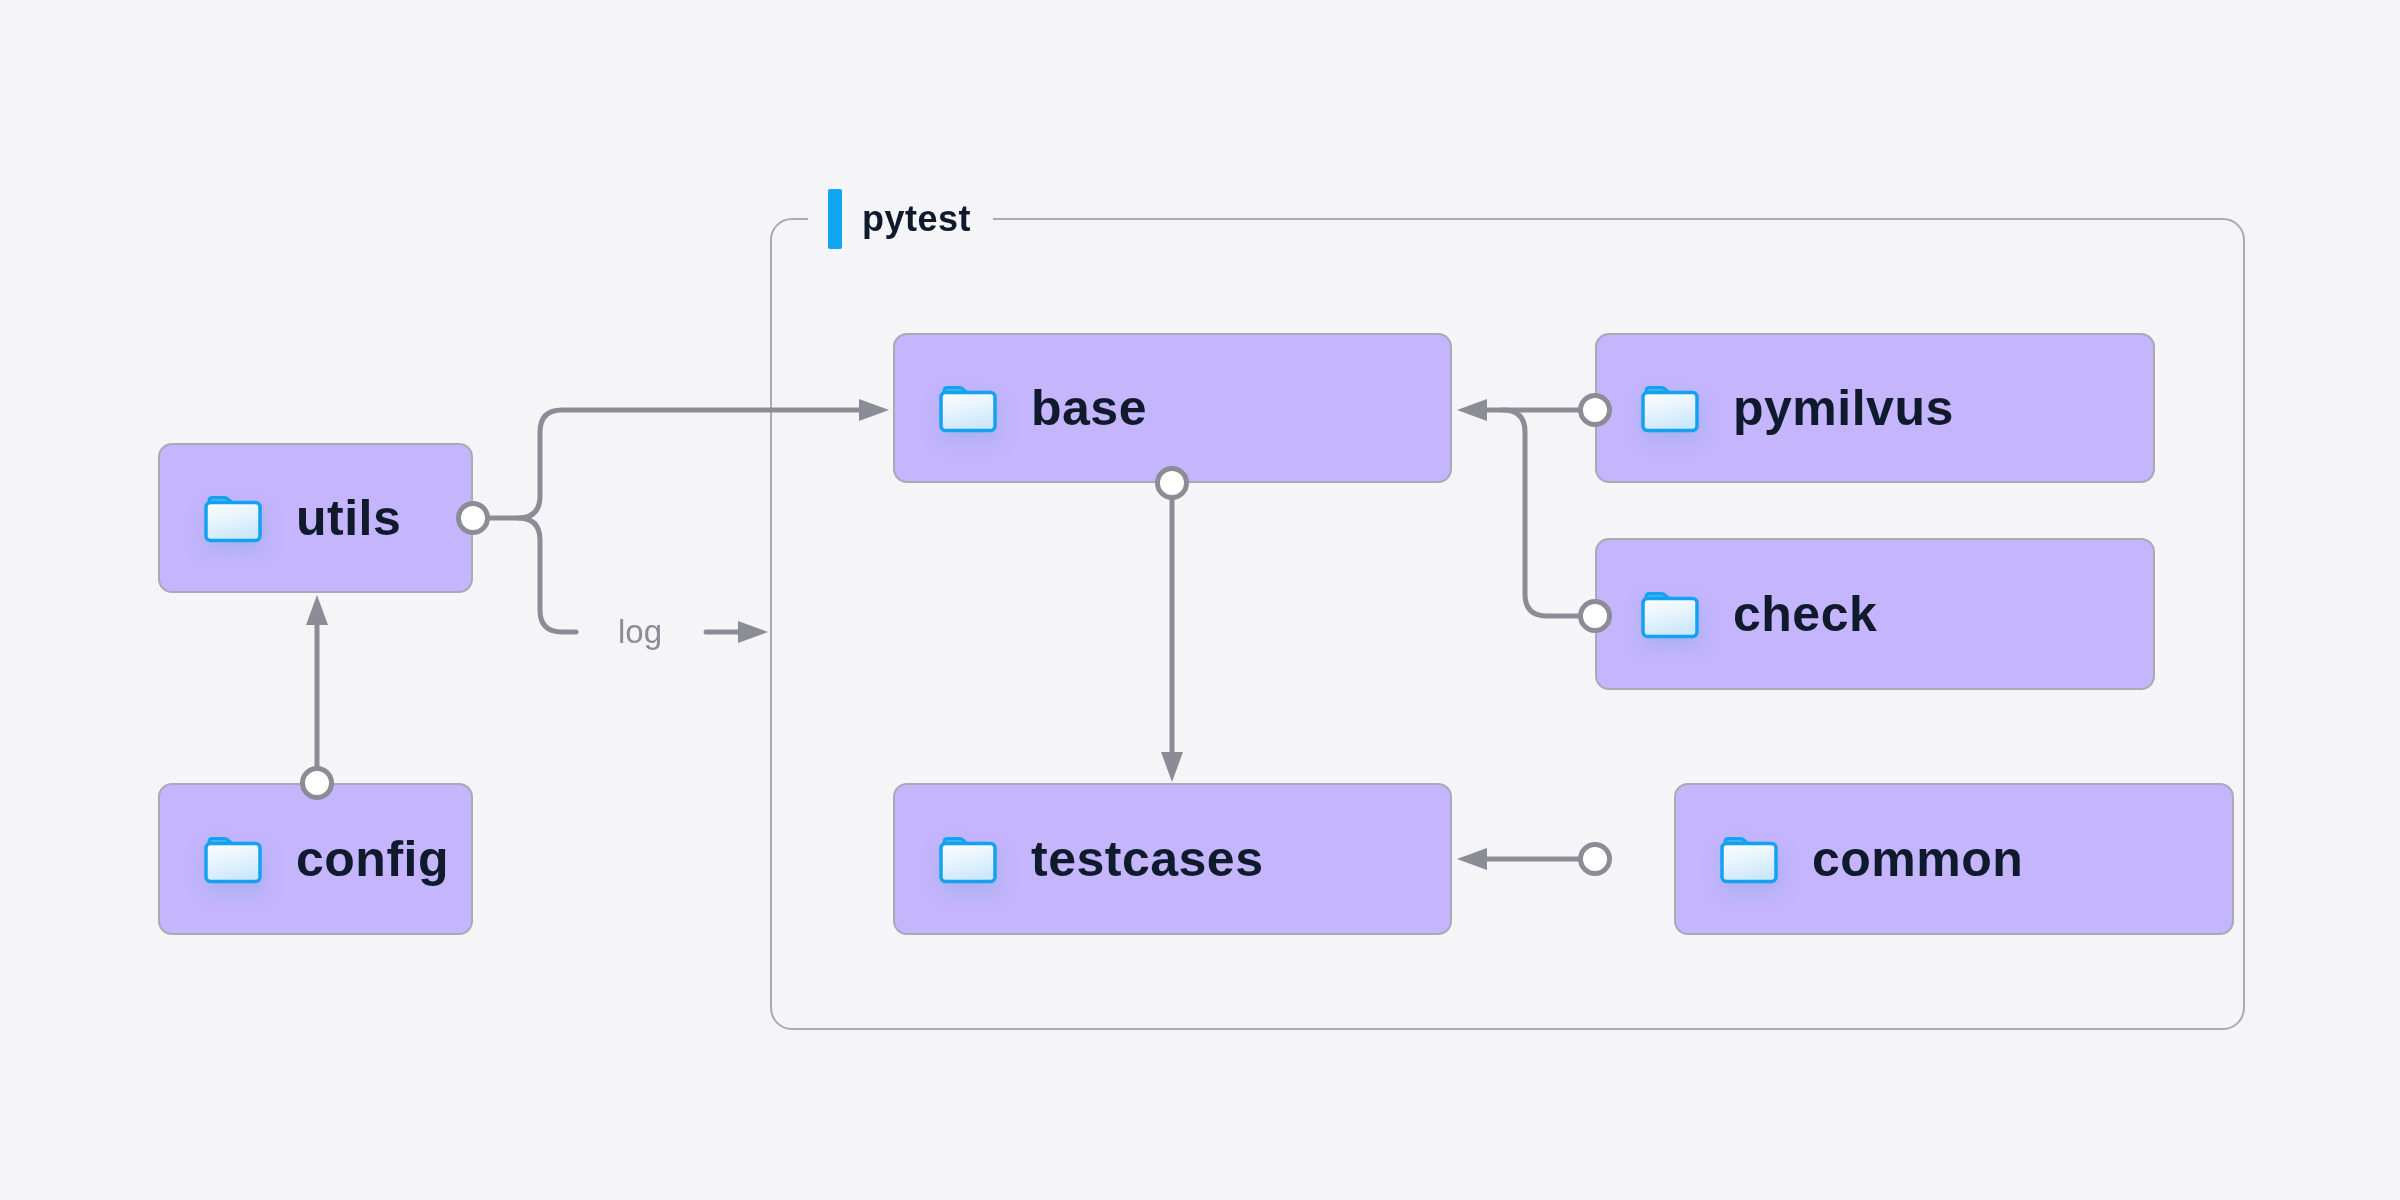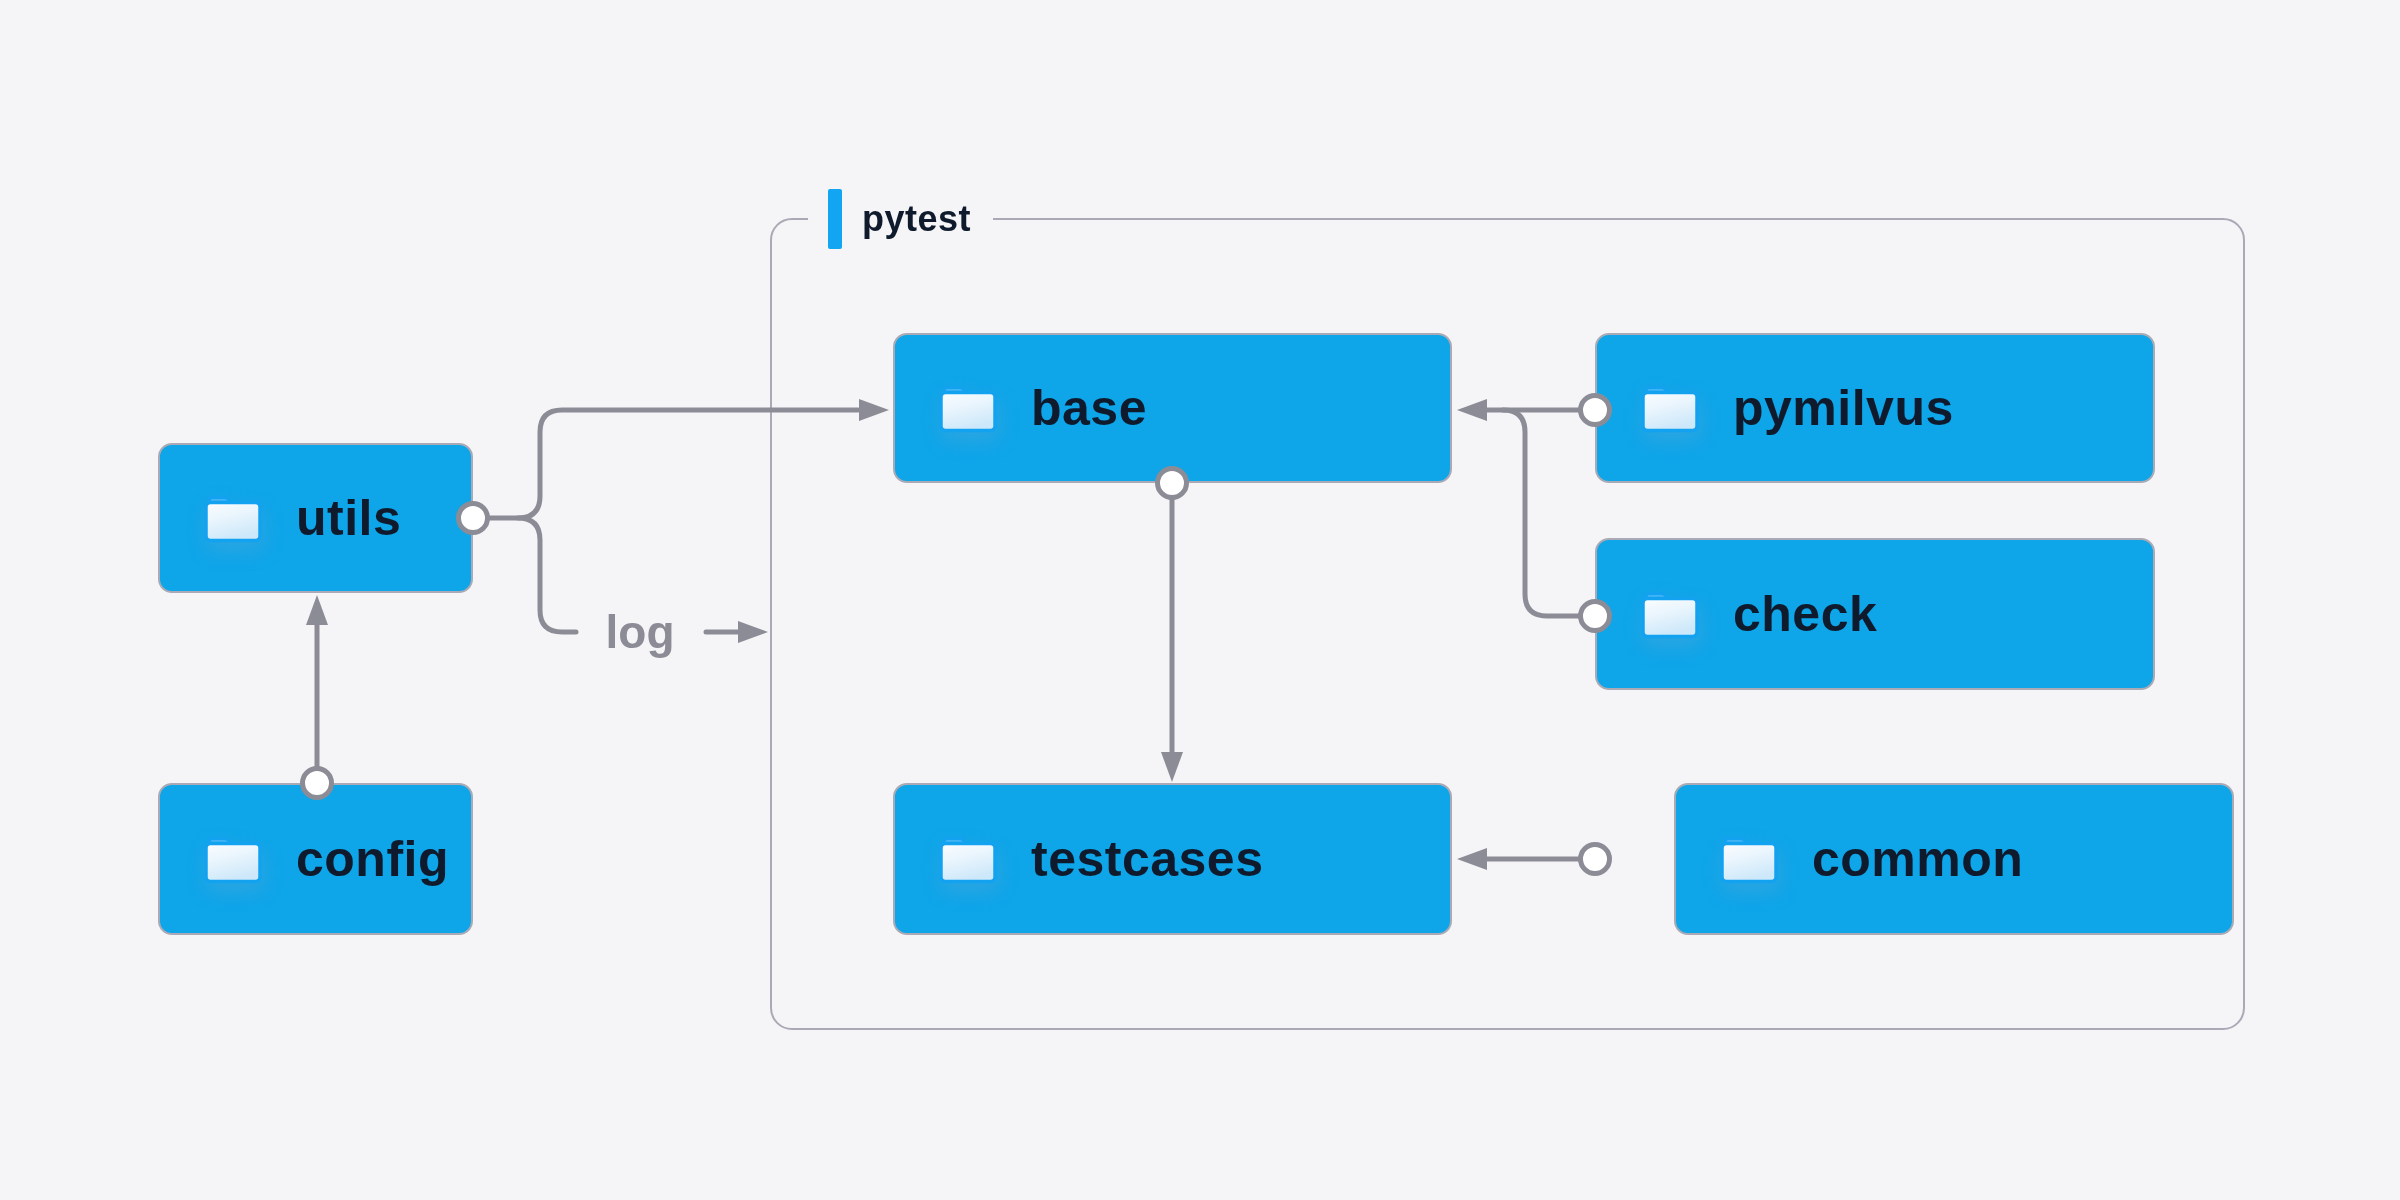--- a/index.html
+++ b/index.html
@@ -41,21 +41,21 @@
   }
   .group-label .g-text{
     font-size:36px;
     font-weight:600;
     color:#0f1b2d;
     letter-spacing:.5px;
   }
   
   .node{
     position:absolute;
-    background:#0ea5e9;
+    background:#c4b5fd;
     border:2px solid #a9aab5;
     border-radius:14px;
     box-sizing:border-box;
     display:flex;
     align-items:center;
     padding-left:42px;
     gap:32px;
   }
   .node .label{
     font-size:50px;
@@ -97,22 +97,22 @@
     stroke-width:5;
   }
   
   .edge-label{
     position:absolute;
     left:576px; top:604px;
     width:128px; height:56px;
     display:flex;
     align-items:center;
     justify-content:center;
-    font-size:46px;
-    font-weight:700;
+    font-size:33px;
+    font-weight:400;
     color:#8b8c96;
     z-index:6;
   }
 </style>
 </head>
 <body>
 
 <div class="canvas">
 
   <svg width="0" height="0" style="position:absolute" aria-hidden="true">

